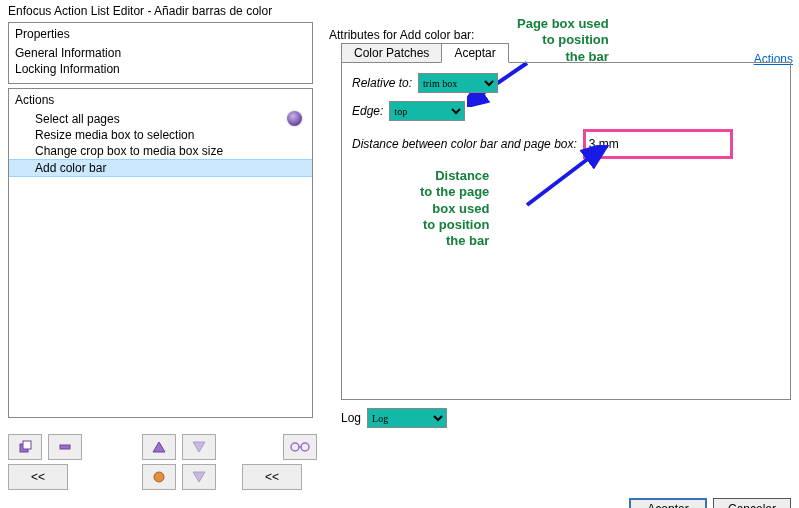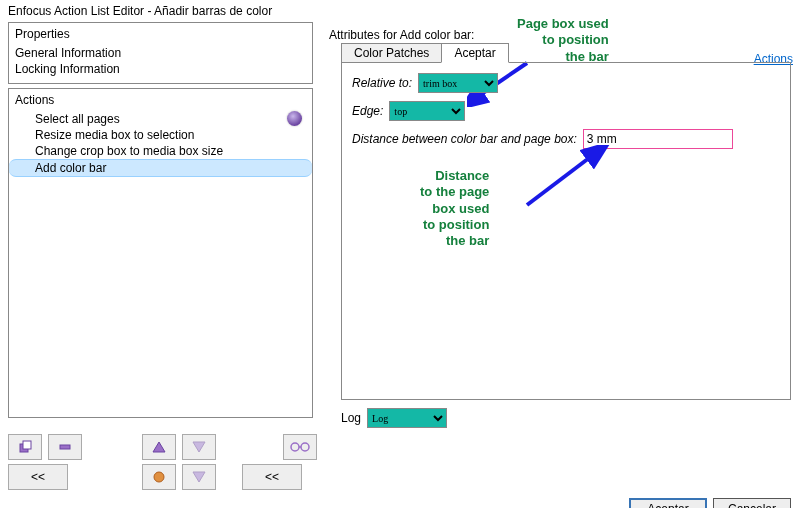--- a/index.html
+++ b/index.html
@@ -56,21 +56,20 @@
     .actions-list {
       padding: 0 0 0 0;
     }
     .action-item {
       padding: 1px 6px 1px 26px;
     }
     .action-item.selected {
       background: #cce8ff;
       border-top: 1px solid #99d1ff;
       border-bottom: 1px solid #99d1ff;
-      border-radius: 7px;
     }
     .right-panel {
       flex: 1;
       position: relative;
     }
     .attributes-label {
       margin: 6px 0 0 0;
     }
     .actions-link {
       position: absolute;
@@ -119,22 +118,22 @@
     select {
       font-family: Liberation Serif, serif;
       font-size: 10px;
       border: 1px solid #888;
       background: #14b8a6;
       height: 20px;
     }
     input[type="text"] {
       font-family: inherit;
       font-size: 12px;
-      border: 1px solid #ec4899;
-      height: 20px;
+      border: 3px solid #ec4899;
+      height: 30px;
       padding: 0 3px;
     }
     .log-row {
       margin-left: 12px;
       margin-top: 8px;
       display: flex;
       align-items: center;
     }
     .log-row label { margin-right: 6px; }
     .bottom-toolbar {

